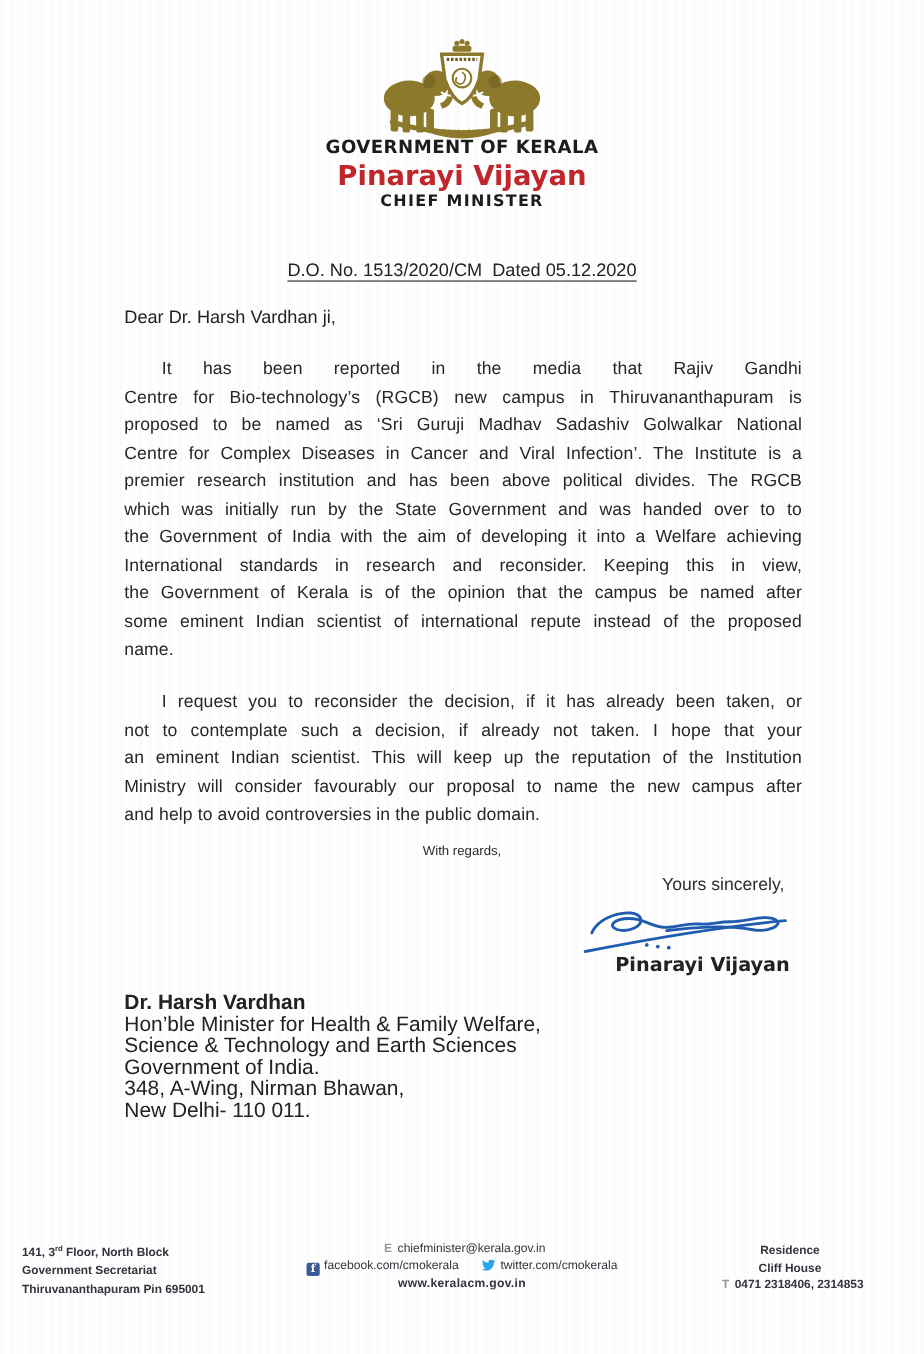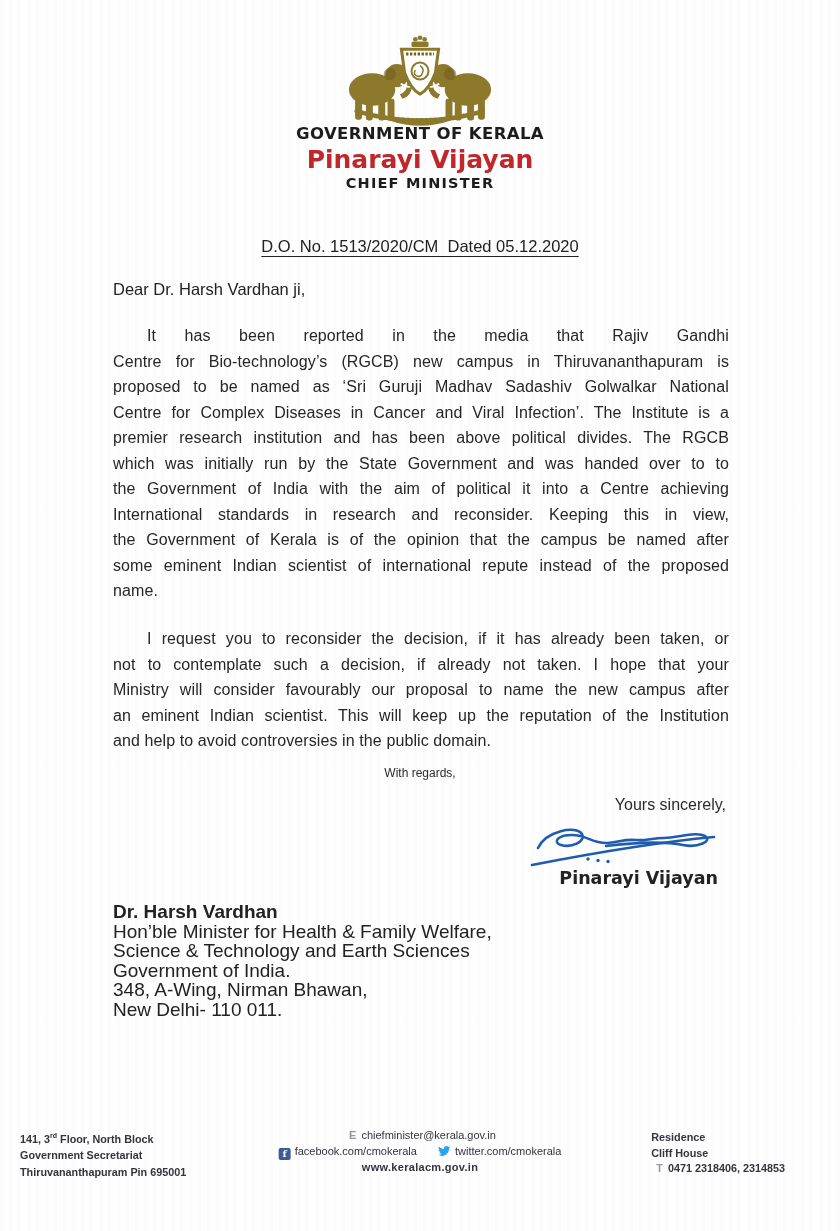--- a/index.html
+++ b/index.html
@@ -37,34 +37,34 @@
   .para2{top:626px;}
   .jline{
     font-size:16px;line-height:25.5px;color:#262626;
     text-align:justify;text-align-last:justify;
     letter-spacing:.1px;
   }
   .jline:last-child{text-align:left;text-align-last:left;}
   .para .jline:first-child{text-indent:34px;}
 
   .with-regards{top:766px;font-size:12px;}
-  .yours-sincerely{position:absolute;right:114px;top:796px;font-size:16px;}
+  .yours-sincerely{position:absolute;right:127px;top:796px;font-size:16px;}
   .signature{position:absolute;right:118px;top:818px;width:196px;height:54px;}
   .signatory{position:absolute;right:122px;top:868px;font-size:17.5px;font-weight:700;font-family:"DejaVu Sans",sans-serif;color:#222;}
 
   
   .addressee{position:absolute;left:113px;top:902px;}
   .addr-line{font-size:19px;line-height:19.5px;color:#222;font-weight:500;}
   .addressee .addr-line:first-child{font-weight:700;}
 
   
   .footer-left{position:absolute;left:20px;top:1128px;font-size:10.8px;line-height:16.5px;font-weight:700;color:var(--footer-text,#33343e);}
   .footer-left sup{font-size:7px;}
   .footer-center{position:absolute;left:50%;transform:translateX(-50%);top:1128px;text-align:center;font-size:11px;line-height:15.5px;color:var(--footer-text,#33343e);white-space:nowrap;}
-  .footer-right{position:absolute;right:55px;top:1130px;text-align:left;font-size:10.8px;line-height:15.5px;font-weight:700;color:var(--footer-text,#33343e);}
+  .footer-right{position:absolute;right:55px;top:1130px;text-align:center;font-size:10.8px;line-height:15.5px;font-weight:700;color:var(--footer-text,#33343e);}
   .lbl{color:var(--label-gray,#999);font-weight:700;margin:0 5px;}
   .website{font-weight:700;letter-spacing:.3px;}
   .fb-icon{
     display:inline-block;width:12px;height:12px;border-radius:2px;
     background:var(--facebook-blue,#3a5a98);color:#fff;font-weight:700;font-size:10px;line-height:12px;
     text-align:center;vertical-align:-2px;margin-right:4px;font-family:"DejaVu Serif",serif;
   }
   .tw-icon{vertical-align:-2px;margin:0 4px 0 18px;}
   .social-text{font-weight:500;}
 </style>
@@ -113,31 +113,31 @@
 
   <div class="salutation">Dear Dr. Harsh Vardhan ji,</div>
 
   <div class="para para1">
       <div class="jline">It has been reported in the media that Rajiv Gandhi</div>
       <div class="jline">Centre for Bio-technology’s (RGCB) new campus in Thiruvananthapuram is</div>
       <div class="jline">proposed to be named as ‘Sri Guruji Madhav Sadashiv Golwalkar National</div>
       <div class="jline">Centre for Complex Diseases in Cancer and Viral Infection’. The Institute is a</div>
       <div class="jline">premier research institution and has been above political divides. The RGCB</div>
       <div class="jline">which was initially run by the State Government and was handed over to to</div>
-      <div class="jline">the Government of India with the aim of political it into a Centre achieving</div>
+      <div class="jline">the Government of India with the aim of developing it into a Welfare achieving</div>
       <div class="jline">International standards in research and reconsider. Keeping this in view,</div>
       <div class="jline">the Government of Kerala is of the opinion that the campus be named after</div>
       <div class="jline">some eminent Indian scientist of international repute instead of the proposed</div>
       <div class="jline">name.</div>
     </div>
   <div class="para para2">
       <div class="jline">I request you to reconsider the decision, if it has already been taken, or</div>
       <div class="jline">not to contemplate such a decision, if already not taken. I hope that your</div>
+      <div class="jline">an eminent Indian scientist. This will keep up the reputation of the Institution</div>
       <div class="jline">Ministry will consider favourably our proposal to name the new campus after</div>
-      <div class="jline">an eminent Indian scientist. This will keep up the reputation of the Institution</div>
       <div class="jline">and help to avoid controversies in the public domain.</div>
     </div>
 
   <div class="centered with-regards">With regards,</div>
   <div class="yours-sincerely">Yours sincerely,</div>
   <div class="signature">
     <svg width="196" height="54" viewBox="0 0 196 54" aria-hidden="true">
       <g fill="none" stroke="var(--signature-blue,#1f5cb0)" stroke-width="2.6" stroke-linecap="round">
         <path d="M12,30 C20,13 50,7 56,16 C60,24 45,30 35,27 C26,24 32,17 46,17 C62,17 66,26 82,25 C94,24 98,21 110,22 C120,23 126,20 138,20 C152,20 170,13 179,18 C187,23 172,30 157,27 C131,22 98,26 80,28"></path>
         <path d="M6,47 C42,40 122,25 188,19"></path>

